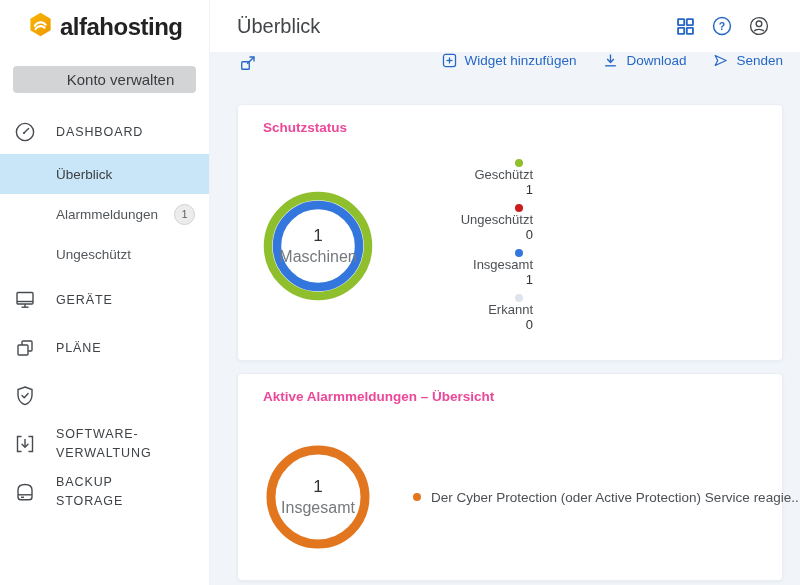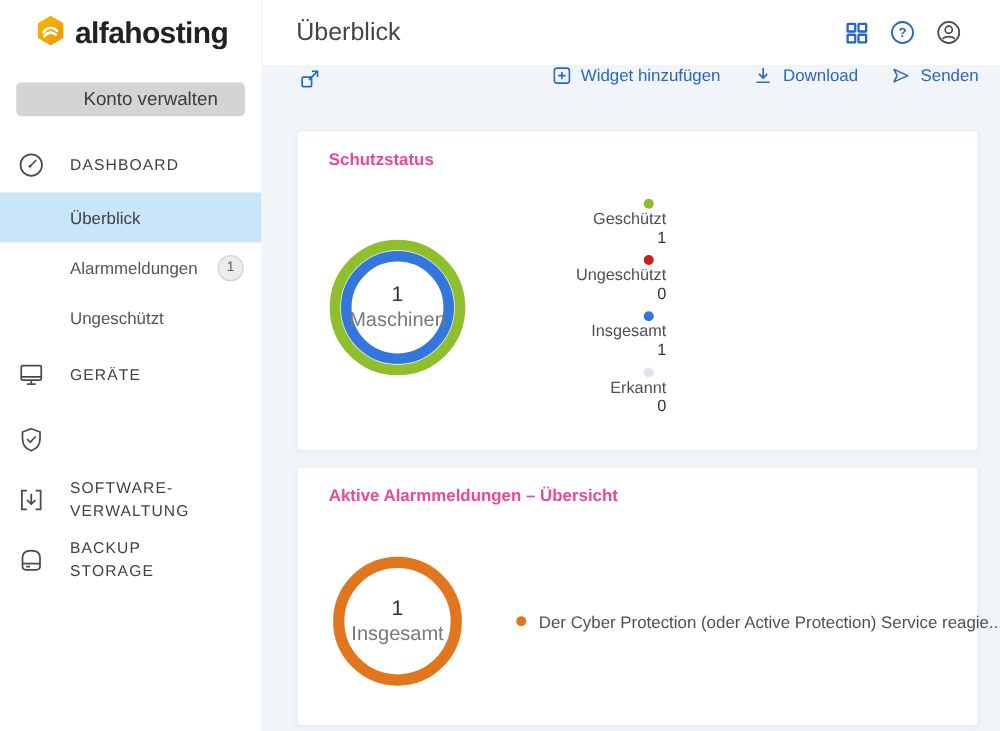--- a/index.html
+++ b/index.html
@@ -125,20 +125,29 @@
             <line x1="4" y1="13.5" x2="20" y2="13.5"></line>
             <line x1="12" y1="16" x2="12" y2="19"></line>
             <line x1="8.5" y1="19.2" x2="15.5" y2="19.2"></line>
           </svg>
         </span>
         <span class="lbl">GERÄTE</span>
       </div>
 
       <div class="gap8"></div>
 
+      <div class="nav-section">
+        <span class="icon">
+          <svg width="24" height="24" viewBox="0 0 24 24" class="ic-dark">
+            <rect x="5" y="9" width="10" height="10" rx="1"></rect>
+            <path d="M9 9 V6 a1 1 0 0 1 1-1 h8 a1 1 0 0 1 1 1 v8 a1 1 0 0 1 -1 1 h-3"></path>
+          </svg>
+        </span>
+        <span class="lbl">PLÄNE</span>
+      </div>
 
       <div class="gap8"></div>
 
       <div class="nav-section">
         <span class="icon">
           <svg width="24" height="24" viewBox="0 0 24 24" class="ic-dark">
             <path d="M12 3 L19 5.6 V11 C19 15.6 16.1 19.1 12 20.6 C7.9 19.1 5 15.6 5 11 V5.6 Z"></path>
             <path d="M9 11.6 L11.2 13.8 L15.1 9.6" stroke-linecap="round" stroke-linejoin="round"></path>
           </svg>
         </span>

